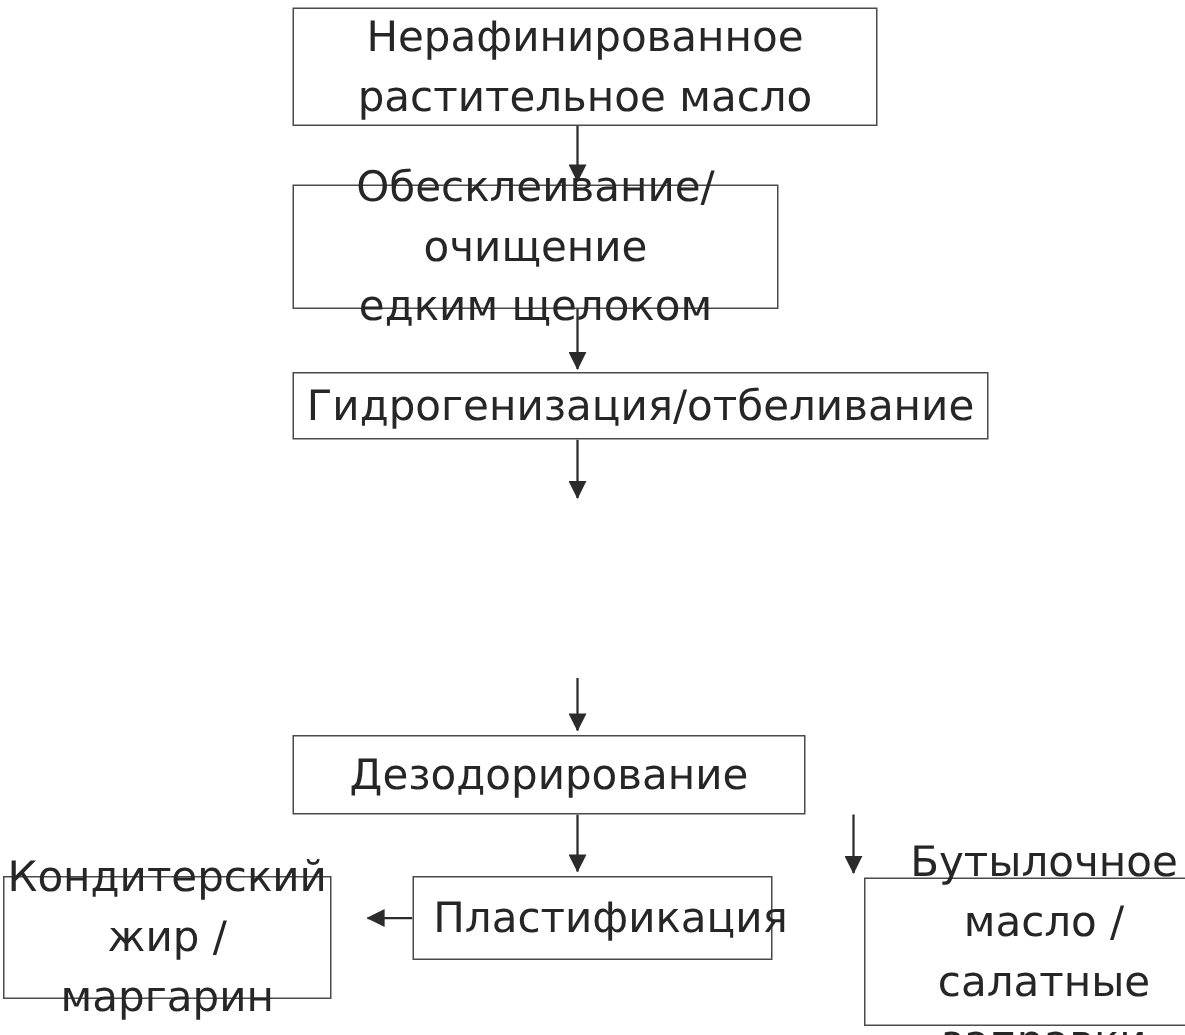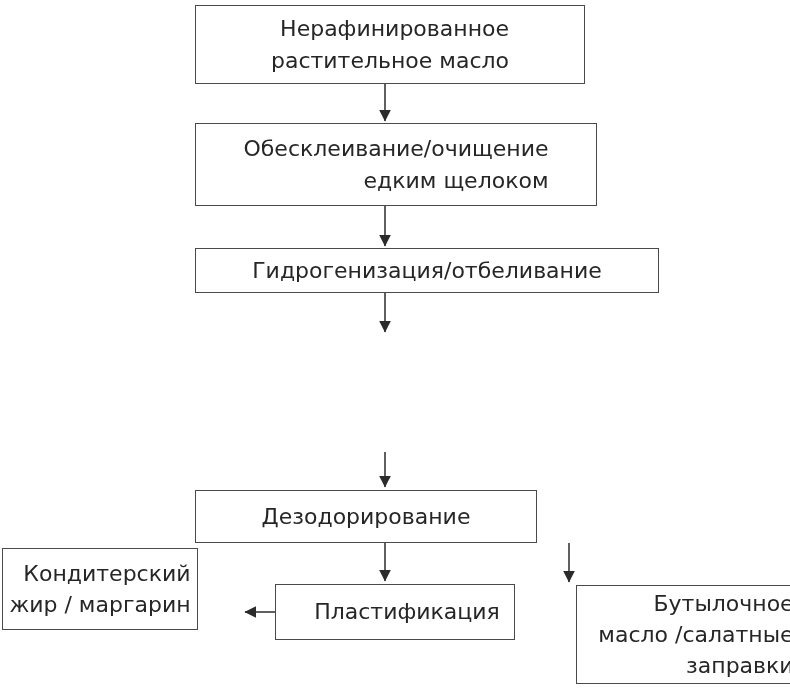--- a/index.html
+++ b/index.html
@@ -15,47 +15,47 @@
     position: absolute;
     box-sizing: border-box;
     display: flex;
     align-items: center;
     justify-content: center;
     border: 1.5px solid var(--box-border, #4a4a4a);
     background: #ffffff;
   }
   .node-label {
     white-space: pre-line;
-    text-align: right;
-    font-size: 22px;
+    text-align: center;
+    font-size: 28px;
     line-height: 1.42;
     color: var(--text, #262626);
   }
   svg.arrows {
     position: absolute;
     left: 0; top: 0;
     width: 790px; height: 690px;
     pointer-events: none;
   }
   svg.arrows line {
     stroke: var(--arrow, #2b2b2b);
     stroke-width: 1.5;
   }
   svg.arrows marker path {
     fill: var(--arrow, #2b2b2b);
     stroke: none;
   }
   
   .n-unrefined      { left: 195px; top:   5px; width: 390px; height:  79px; }
-  .n-degumming      { left: 195px; top: 123px; width: 402px; height:  83px; }
+  .n-degumming      { left: 195px; top: 123px; width: 324px; height:  83px; }
   .n-hydrogenation  { left: 195px; top: 248px; width: 464px; height:  45px; }
   .n-dewaxing       { left: 195px; top: 335px; width: 390px; height: 117px; }
   .n-deodorization  { left: 195px; top: 490px; width: 342px; height:  53px; }
   .n-plasticization { left: 275px; top: 584px; width: 240px; height:  56px; padding-left: 24px; }
-  .n-confectionery  { left:   2px; top: 548px; width: 196px; height:  82px; }
+  .n-confectionery  { left:   2px; top: 584px; width: 219px; height:  82px; }
   .n-bottled        { left: 548px; top: 585px; width: 240px; height:  99px; margin-left: 28px; }
 </style>
 </head>
 <body>
 
 <div class="canvas">
 
   <svg class="arrows" viewBox="0 0 790 690" xmlns="http://www.w3.org/2000/svg">
     <defs>
       <marker id="ah" viewBox="0 0 10 10" refX="9.5" refY="5" markerWidth="8" markerHeight="8" orient="auto-start-reverse">

